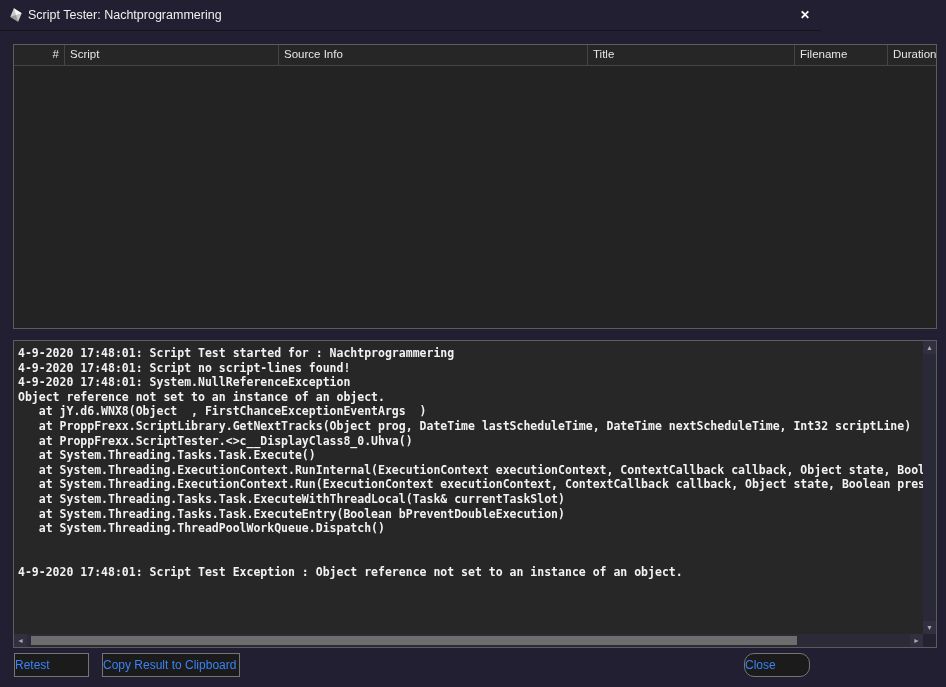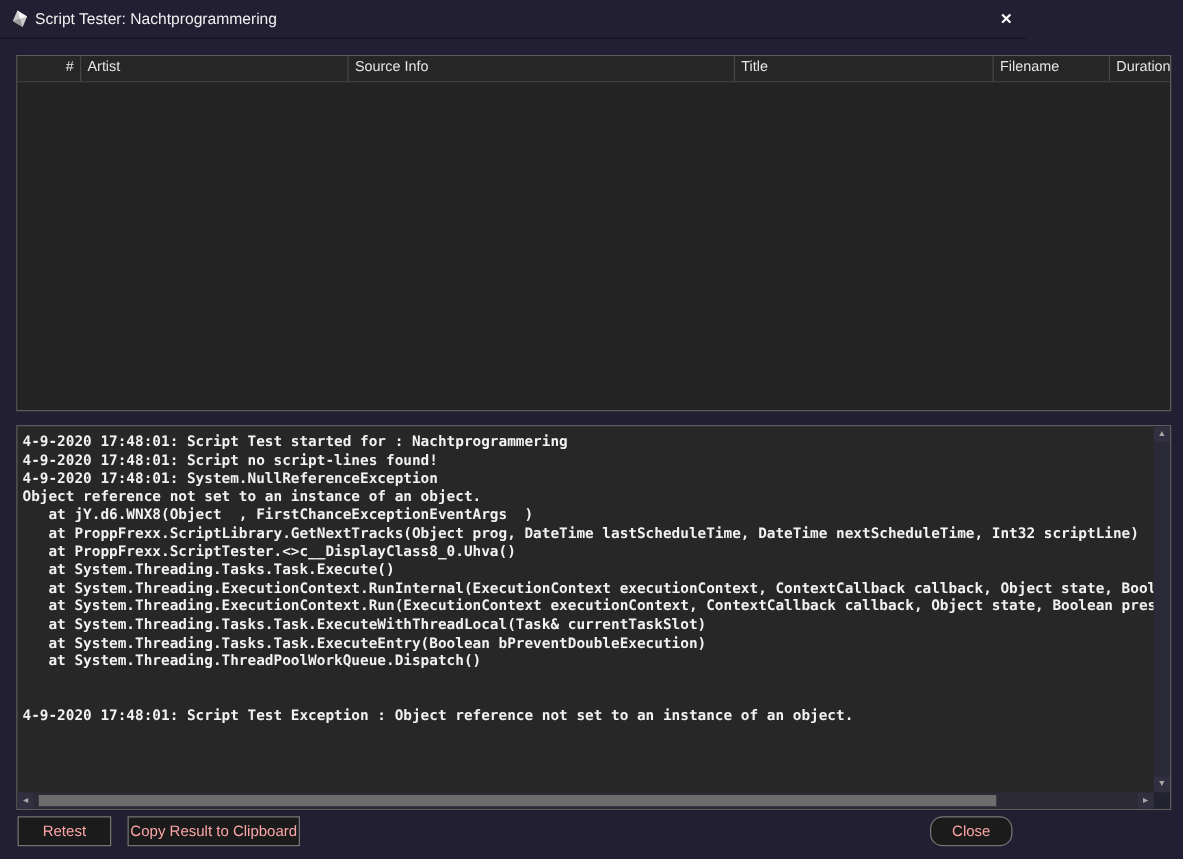--- a/index.html
+++ b/index.html
@@ -31,21 +31,21 @@
 
   .vscroll { background:#2a2937; display:flex; flex-direction:column; }
   .v-track { flex:1; background:#2a2937; }
   .sbtn { width:13px; height:13px; line-height:13px; text-align:center; font-size:7px; color:#a8a8a8; background:#312f40; cursor:pointer; user-select:none; }
   .hscroll { position:relative; background:#2b2a36; display:flex; }
   .h-track { position:relative; flex:1; background:#2b2a36; }
   .h-thumb { position:absolute; left:4px; top:2px; height:9px; width:766px; background:#6d6d6d; }
   .corner { background:#232230; }
 
   
-  .btn { position:absolute; top:653px; height:24px; box-sizing:border-box; background:#1b1b1b; border:1px solid #757575; color:#fca5a5; font-size:12px; line-height:22px; text-align:center; cursor:pointer; }
+  .btn { position:absolute; top:653px; height:24px; box-sizing:border-box; background:#1b1b1b; border:1px solid #757575; color:#3b82f6; font-size:12px; line-height:22px; text-align:left; cursor:pointer; }
   .btn-retest { left:14px;  width:75px;  }
   .btn-copy   { left:102px; width:138px; }
   .btn-close  { right:11px; width:66px;border-radius:10px;  }
 </style>
 </head>
 <body>
 
 <div class="window">
 
   <div class="titlebar">
@@ -58,21 +58,21 @@
         </g>
       </svg>
     </span>
     <span class="title-text">Script Tester: Nachtprogrammering</span>
     <span class="close-btn">✕</span>
   </div>
 
   <div class="table-panel">
     <div class="thead">
       <div class="th c-num">#</div>
-      <div class="th c-artist">Artist</div>
+      <div class="th c-artist">Script</div>
       <div class="th c-source">Source Info</div>
       <div class="th c-title">Title</div>
       <div class="th c-filename">Filename</div>
       <div class="th c-duration">Duration</div>
     </div>
     <div class="tbody"></div>
   </div>
 
   <div class="log-panel">
     <div class="log-content">

